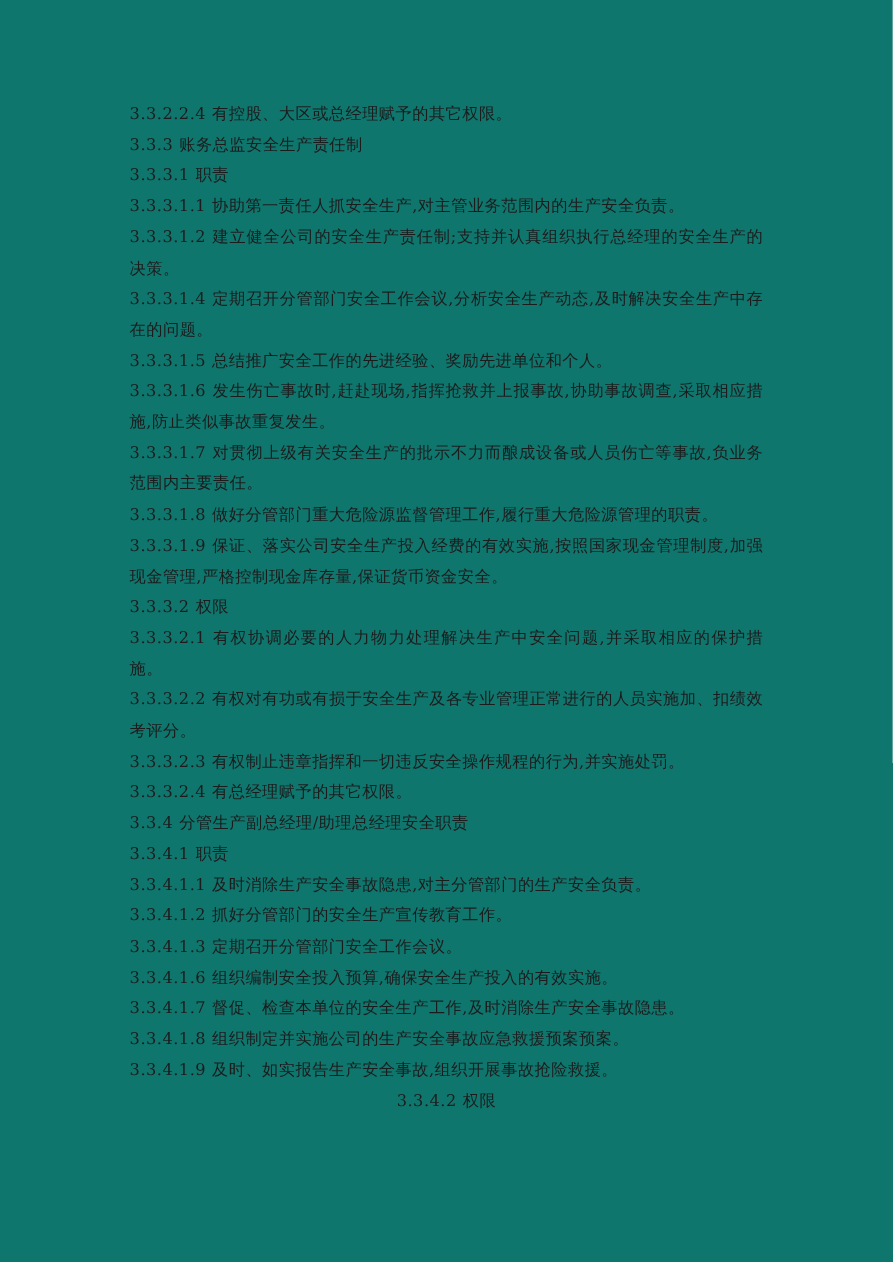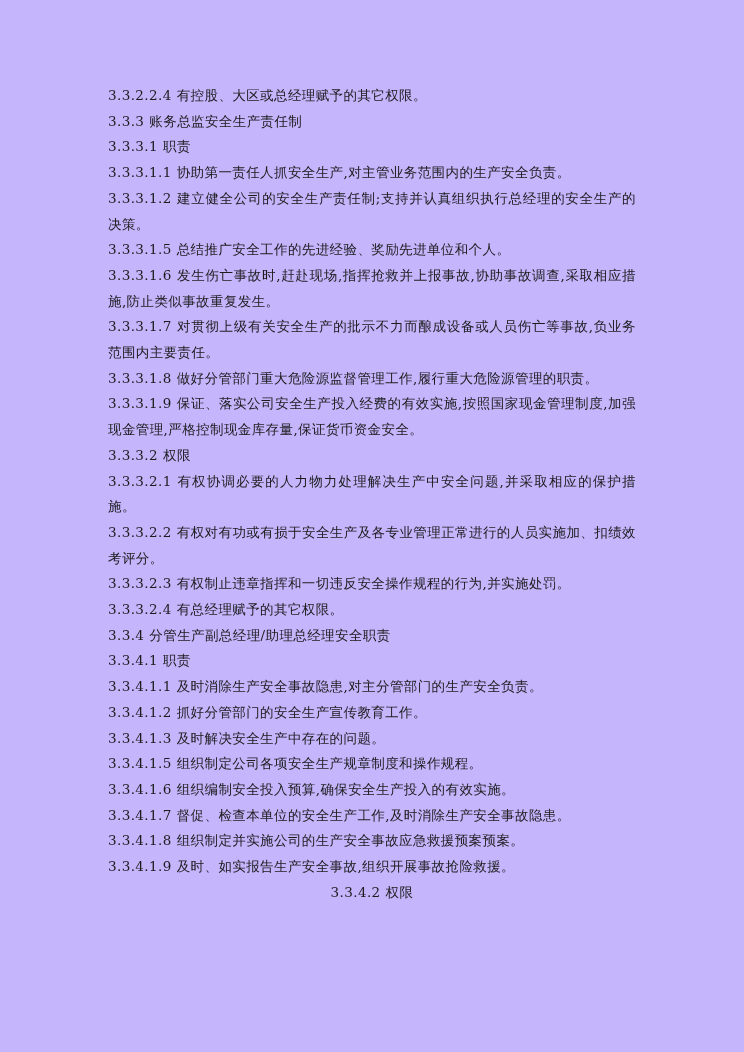--- a/index.html
+++ b/index.html
@@ -5,21 +5,21 @@
   * { margin: 0; padding: 0; box-sizing: border-box; }
   html, body {
     background: #ffffff;
     font-family: "DejaVu Serif", "Liberation Serif", serif;
   }
   .page {
     position: relative;
     width: 744px;
     height: 1052px;
     margin: 0 auto;
-    background: #c4b5fd;
+    background: #0f766e;
     overflow: hidden;
   }
   .doc-body {
     position: absolute;
     top: 83px;
     left: 108px;
     width: 528px;
     color: #1c1c1c;
   }
   .para {
@@ -41,20 +41,21 @@
 
   <p class="para"><span class="clause-number">3.3.3</span><span class="clause-text">账务总监安全生产责任制</span></p>
 
   <p class="para"><span class="clause-number">3.3.3.1</span><span class="clause-text">职责</span></p>
 
   <p class="para"><span class="clause-number">3.3.3.1.1</span><span class="clause-text">协助第一责任人抓安全生产,对主管业务范围内的生产安全负责。</span></p>
 
   <p class="para"><span class="clause-number">3.3.3.1.2</span><span class="clause-text">建立健全公司的安全生产责任制;支持并认真组织执行总经理的安全生产的决策。</span></p>
 
 
+  <p class="para"><span class="clause-number">3.3.3.1.4</span><span class="clause-text">定期召开分管部门安全工作会议,分析安全生产动态,及时解决安全生产中存在的问题。</span></p>
 
   <p class="para"><span class="clause-number">3.3.3.1.5</span><span class="clause-text">总结推广安全工作的先进经验、奖励先进单位和个人。</span></p>
 
   <p class="para"><span class="clause-number">3.3.3.1.6</span><span class="clause-text">发生伤亡事故时,赶赴现场,指挥抢救并上报事故,协助事故调查,采取相应措施,防止类似事故重复发生。</span></p>
 
   <p class="para"><span class="clause-number">3.3.3.1.7</span><span class="clause-text">对贯彻上级有关安全生产的批示不力而酿成设备或人员伤亡等事故,负业务范围内主要责任。</span></p>
 
   <p class="para"><span class="clause-number">3.3.3.1.8</span><span class="clause-text">做好分管部门重大危险源监督管理工作,履行重大危险源管理的职责。</span></p>
 
   <p class="para"><span class="clause-number">3.3.3.1.9</span><span class="clause-text">保证、落实公司安全生产投入经费的有效实施,按照国家现金管理制度,加强现金管理,严格控制现金库存量,保证货币资金安全。</span></p>
@@ -70,24 +71,23 @@
   <p class="para"><span class="clause-number">3.3.3.2.4</span><span class="clause-text">有总经理赋予的其它权限。</span></p>
 
   <p class="para"><span class="clause-number">3.3.4</span><span class="clause-text">分管生产副总经理/助理总经理安全职责</span></p>
 
   <p class="para"><span class="clause-number">3.3.4.1</span><span class="clause-text">职责</span></p>
 
   <p class="para"><span class="clause-number">3.3.4.1.1</span><span class="clause-text">及时消除生产安全事故隐患,对主分管部门的生产安全负责。</span></p>
 
   <p class="para"><span class="clause-number">3.3.4.1.2</span><span class="clause-text">抓好分管部门的安全生产宣传教育工作。</span></p>
 
-  <p class="para"><span class="clause-number">3.3.4.1.3</span><span class="clause-text">及时解决安全生产中存在的问题。</span></p>
+  <p class="para"><span class="clause-number">3.3.4.1.3</span><span class="clause-text">定期召开分管部门安全工作会议。</span></p>
 
 
-  <p class="para"><span class="clause-number">3.3.4.1.5</span><span class="clause-text">组织制定公司各项安全生产规章制度和操作规程。</span></p>
 
   <p class="para"><span class="clause-number">3.3.4.1.6</span><span class="clause-text">组织编制安全投入预算,确保安全生产投入的有效实施。</span></p>
 
   <p class="para"><span class="clause-number">3.3.4.1.7</span><span class="clause-text">督促、检查本单位的安全生产工作,及时消除生产安全事故隐患。</span></p>
 
   <p class="para"><span class="clause-number">3.3.4.1.8</span><span class="clause-text">组织制定并实施公司的生产安全事故应急救援预案预案。</span></p>
 
   <p class="para"><span class="clause-number">3.3.4.1.9</span><span class="clause-text">及时、如实报告生产安全事故,组织开展事故抢险救援。</span></p>
 
   <p class="para"><span class="clause-number">3.3.4.2</span><span class="clause-text">权限</span></p>

